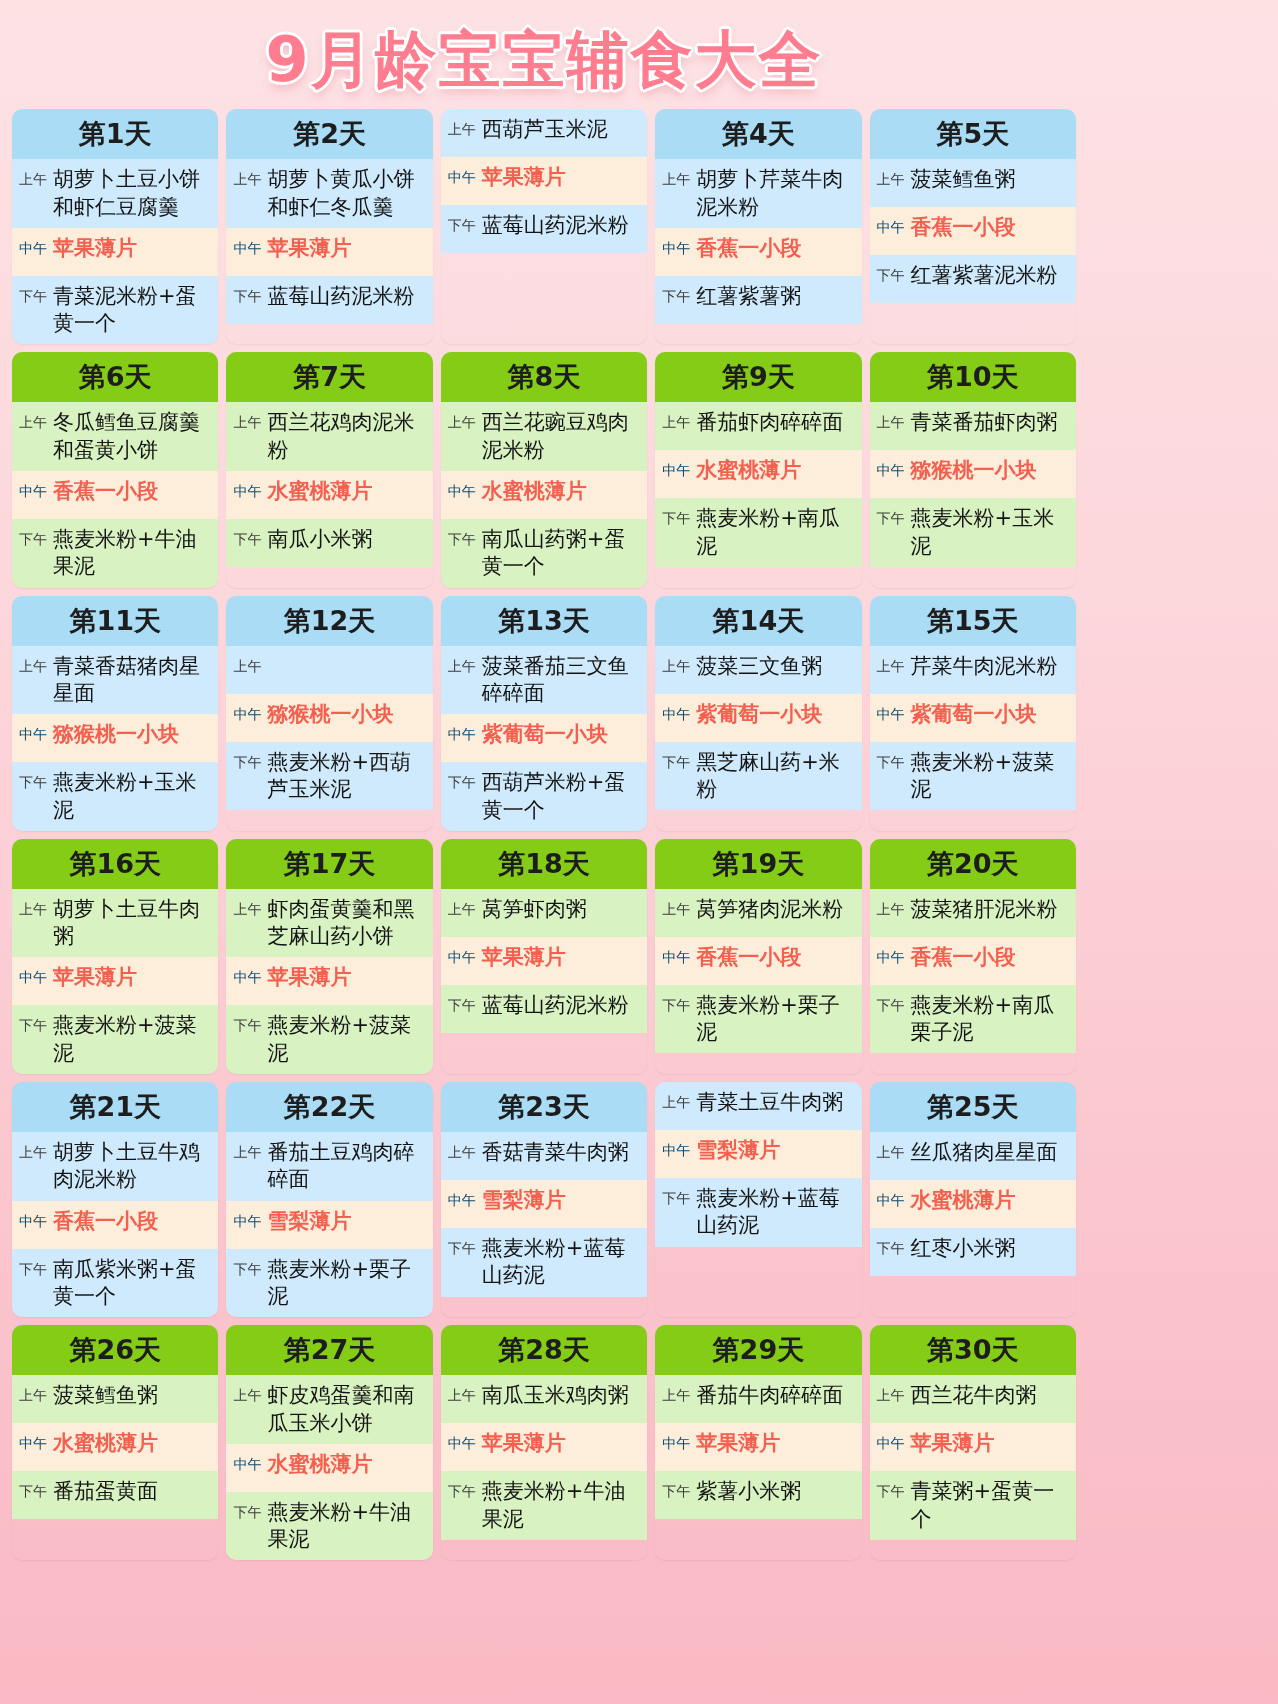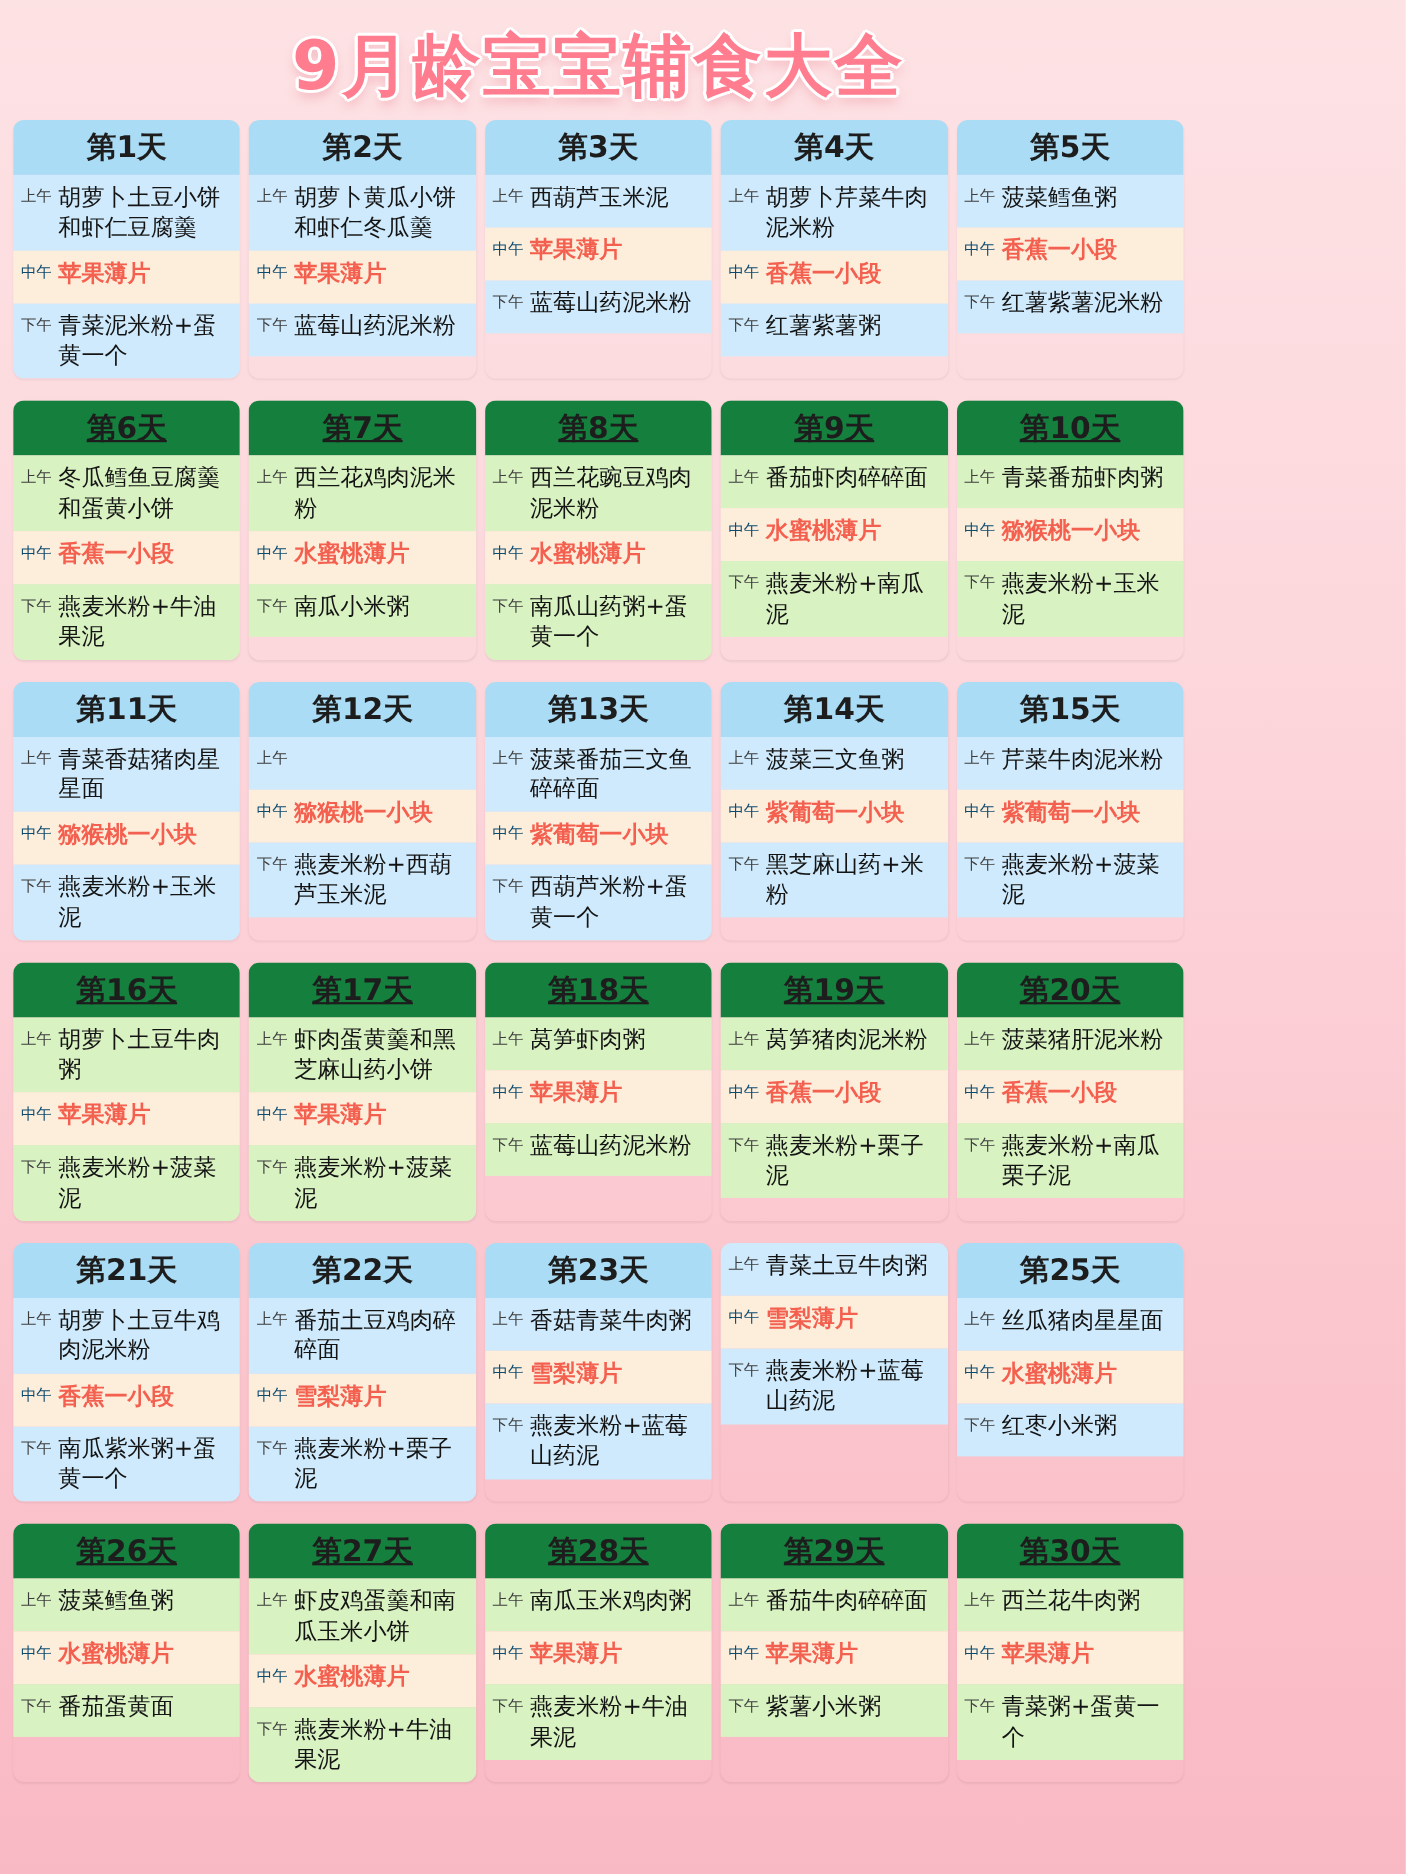--- a/index.html
+++ b/index.html
@@ -37,21 +37,21 @@
   }
   .subtitle {
     margin-top: 10px;
     font-size: 25px;
     color: #5c4a4d;
     letter-spacing: 1px;
   }
   .grid {
     display: grid;
     grid-template-columns: repeat(5, 1fr);
-    gap: 20px 8px;
+    gap: 8px 8px;
     padding: 4px 0 0 0;
   }
   .day-card {
     border-radius: 10px;
     overflow: hidden;
     display: flex;
     flex-direction: column;
     box-shadow: 0 1px 2px rgba(0,0,0,0.06);
   }
   .day-head {
@@ -82,21 +82,21 @@
     color: #141414;
     line-height: 1.3;
     word-break: break-all;
   }
   
   .theme-blue .day-head { background: #aadcf5; }
   .theme-blue .meal-morning { background: #cfeafc; }
   .theme-blue .meal-noon { background: #fdeedc; }
   .theme-blue .meal-afternoon { background: #cfeafc; }
   
-  .theme-green .day-head { background: #15803d; text-decoration: underline; }
+  .theme-green .day-head { background: #84cc16; }
   .theme-green .meal-morning { background: #d9f2c2; }
   .theme-green .meal-noon { background: #fdeedc; }
   .theme-green .meal-afternoon { background: #d9f2c2; }
 
   .meal-noon .meal-text {
     color: #f4604f;
     font-weight: bold;
   }
   .meal-noon .meal-tag {
     color: #0c4a6e;
@@ -136,21 +136,20 @@
         <div class="meal meal-noon">
           <span class="meal-tag">中午</span>
           <span class="meal-text">苹果薄片</span>
         </div>
         <div class="meal meal-afternoon">
           <span class="meal-tag">下午</span>
           <span class="meal-text">蓝莓山药泥米粉</span>
         </div>
       </div>
       <div class="day-card theme-blue">
-        <div class="day-head">第3天</div>
         <div class="meal meal-morning">
           <span class="meal-tag">上午</span>
           <span class="meal-text">西葫芦玉米泥</span>
         </div>
         <div class="meal meal-noon">
           <span class="meal-tag">中午</span>
           <span class="meal-text">苹果薄片</span>
         </div>
         <div class="meal meal-afternoon">
           <span class="meal-tag">下午</span>

